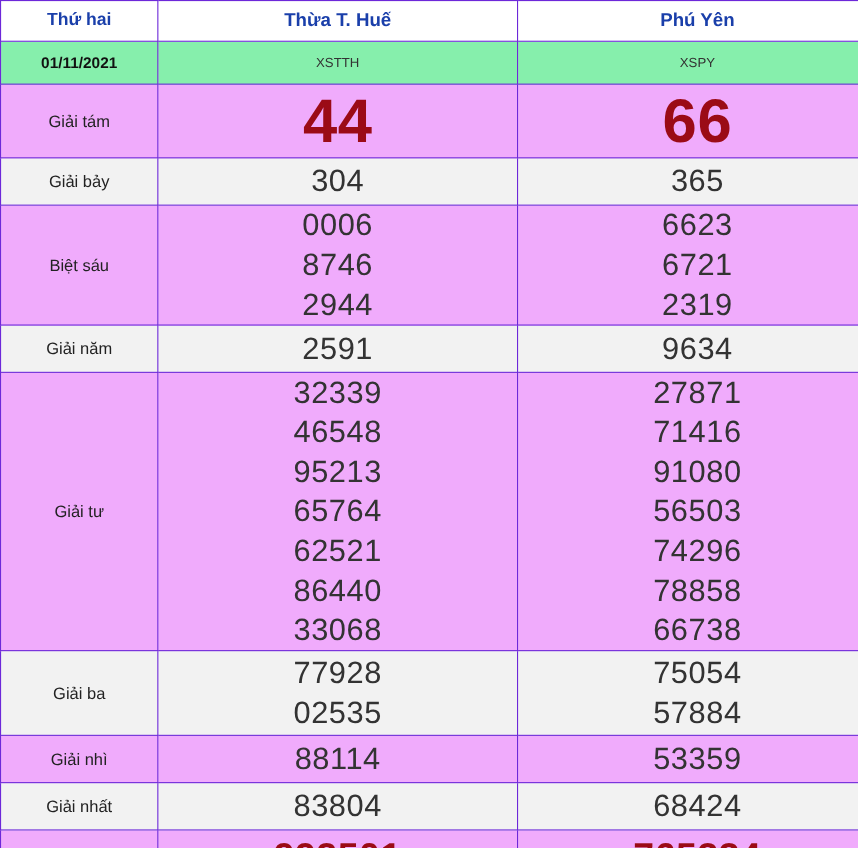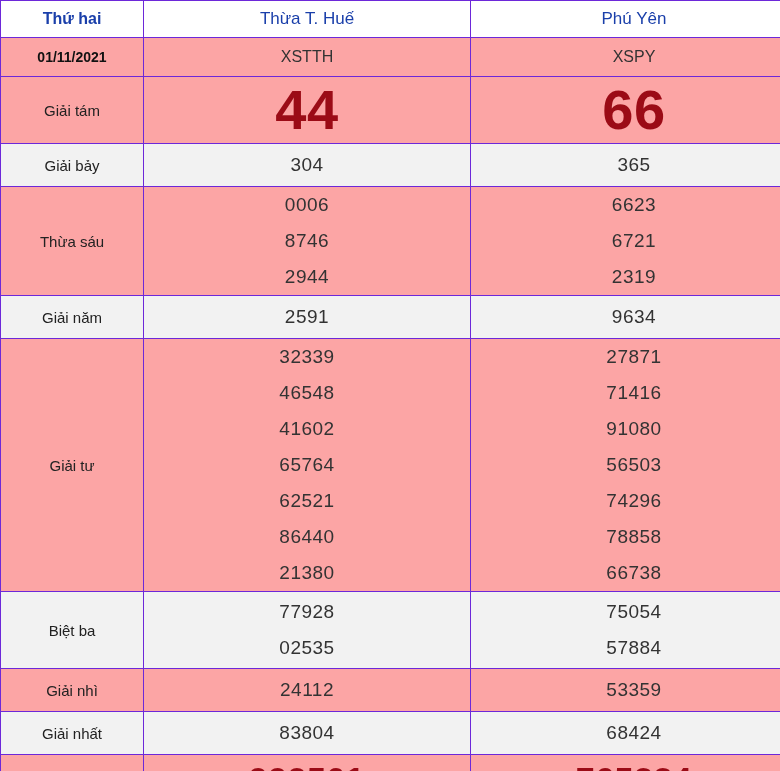--- a/index.html
+++ b/index.html
@@ -24,59 +24,59 @@
     vertical-align: middle;
     padding: 0;
   }
   
   col.c-label { width: 143px; }
   col.c-prov  { width: 327px; }
 
   
   .hdr-cell {
     height: 36px;
-    font-weight: normal;
+    font-weight: bold;
     color: #1a3faa;
     font-size: 17px;
     background: #ffffff;
   }
   .hdr-day {
     color: #1a3faa;
     font-size: 16px;
     font-weight: bold;
   }
   
   .code-row td {
     height: 38px;
-    background: #fca5a5;
+    background: #86efac;
     color: #222;
     font-size: 15px;
   }
   .code-row td.date-cell {
     font-weight: bold;
     font-size: 14px;
     color: #111;
   }
   .code-row td.code-cell {
-    font-size: 16px;
+    font-size: 12px;
     color: #333;
   }
 
   
   .label-cell {
     color: #222;
     font-size: 15px;
   }
   .row-alt td { background: #f2f2f2; }
-  .row-white td { background: #fca5a5; }
+  .row-white td { background: #f0abfc; }
 
   
   .num {
     color: #333333;
-    font-size: 19px;
+    font-size: 28px;
     line-height: 36px;
     letter-spacing: 0.5px;
   }
   .num-big {
     color: #9b0b16;
     font-weight: bold;
     font-size: 56px;
     line-height: 46px;
   }
   .num-special {
@@ -146,21 +146,21 @@
         </div>
       </td>
       <td>
         <div class="stack">
           <div class="num">365</div>
         </div>
       </td>
     </tr>
 
     <tr class="row-white r-g6">
-      <td class="label-cell">Thừa sáu</td>
+      <td class="label-cell">Biệt sáu</td>
       <td>
         <div class="stack">
           <div class="num">0006</div>
           <div class="num">8746</div>
           <div class="num">2944</div>
         </div>
       </td>
       <td>
         <div class="stack">
           <div class="num">6623</div>
@@ -183,61 +183,61 @@
         </div>
       </td>
     </tr>
 
     <tr class="row-white r-g4">
       <td class="label-cell">Giải tư</td>
       <td>
         <div class="stack">
           <div class="num">32339</div>
           <div class="num">46548</div>
-          <div class="num">41602</div>
+          <div class="num">95213</div>
           <div class="num">65764</div>
           <div class="num">62521</div>
           <div class="num">86440</div>
-          <div class="num">21380</div>
+          <div class="num">33068</div>
         </div>
       </td>
       <td>
         <div class="stack">
           <div class="num">27871</div>
           <div class="num">71416</div>
           <div class="num">91080</div>
           <div class="num">56503</div>
           <div class="num">74296</div>
           <div class="num">78858</div>
           <div class="num">66738</div>
         </div>
       </td>
     </tr>
 
     <tr class="row-alt r-g3">
-      <td class="label-cell">Biệt ba</td>
+      <td class="label-cell">Giải ba</td>
       <td>
         <div class="stack">
           <div class="num">77928</div>
           <div class="num">02535</div>
         </div>
       </td>
       <td>
         <div class="stack">
           <div class="num">75054</div>
           <div class="num">57884</div>
         </div>
       </td>
     </tr>
 
     <tr class="row-white r-g2">
       <td class="label-cell">Giải nhì</td>
       <td>
         <div class="stack">
-          <div class="num">24112</div>
+          <div class="num">88114</div>
         </div>
       </td>
       <td>
         <div class="stack">
           <div class="num">53359</div>
         </div>
       </td>
     </tr>
 
     <tr class="row-alt r-g1">

